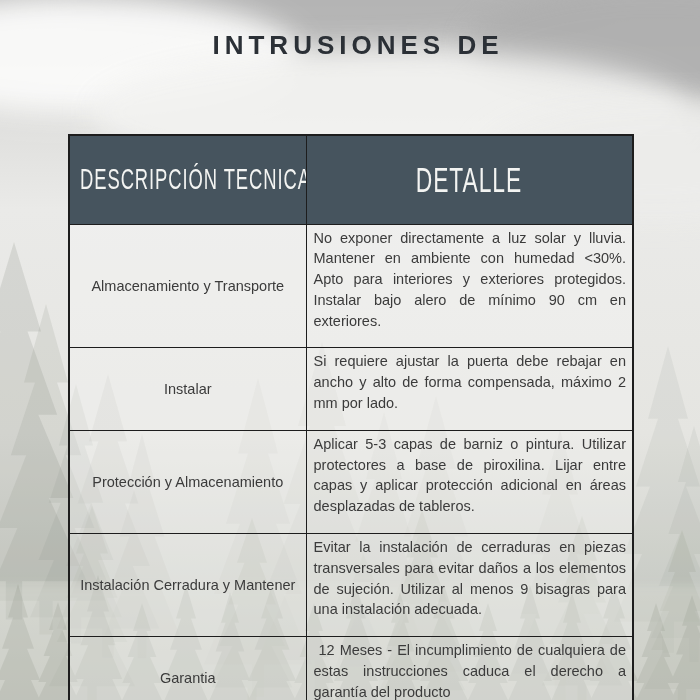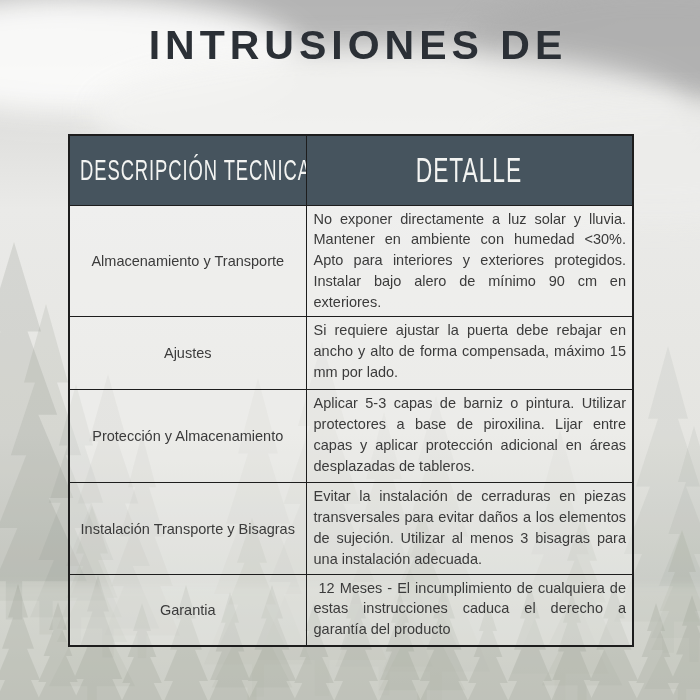--- a/index.html
+++ b/index.html
@@ -7,46 +7,46 @@
     width:700px;height:700px;overflow:hidden;position:relative;
     font-family:"Liberation Sans", sans-serif;
     background:#e6e6e4;
   }
   .bg{position:absolute;left:0;top:0;width:700px;height:700px;display:block;}
   .title{
     position:absolute;top:22px;left:0;width:700px;margin:0;
     text-align:center;color:#2b3036;font-weight:bold;z-index:2;
   }
   .title span{
-    display:block;font-size:41px;line-height:46px;letter-spacing:5px;padding-left:16px;
+    display:block;font-size:26px;line-height:46px;letter-spacing:5px;padding-left:16px;
   }
   table.spec{
     position:absolute;left:68px;top:134px;width:564px;z-index:2;
     border-collapse:collapse;table-layout:fixed;
     border:2px solid #1d1d1d;
   }
   col.c1{width:237px;} col.c2{width:327px;}
   .spec th,.spec td{border:1px solid #1d1d1d;}
-  .spec thead tr{height:70px;}
+  .spec thead tr{height:89px;}
   .spec th{
     background:#46545e;color:#f3f4f2;font-weight:normal;
     text-align:center;vertical-align:middle;padding:0;overflow:hidden;
   }
   .hdr1{display:inline-block;font-size:20px;letter-spacing:1px;transform:scale(0.92,1.5);white-space:nowrap;}
   .hdr2{display:inline-block;font-size:24px;letter-spacing:1px;transform:scale(0.95,1.45);white-space:nowrap;}
   .r0{height:98px;} .r1{height:73px;} .r2{height:93px;} .r3{height:86px;} .r4{height:72px;}
   td{background:rgba(252,252,252,0.30);color:#3b3b3b;}
   td.label{
     text-align:center;vertical-align:middle;
     font-size:14.5px;padding:6px 8px;
   }
   td.detail{
     text-align:justify;vertical-align:top;
     font-size:14.5px;line-height:20.8px;
-    padding:3px 6px 4px 7px;
+    padding:3px 6px 16px 7px;
   }
 </style>
 </head>
 <body>
 
 <svg class="bg" viewBox="0 0 700 700" aria-hidden="true">
   <defs>
     <linearGradient id="sky" x1="0" y1="0" x2="0" y2="1">
       <stop offset="0" stop-color="#bcbcbc"></stop>
       <stop offset="0.12" stop-color="#dadad8"></stop>
@@ -142,29 +142,29 @@
         <span class="hdr2">DETALLE</span>
       </th>
     </tr>
   </thead>
   <tbody>
     <tr class="r0">
       <td class="label">Almacenamiento y Transporte</td>
       <td class="detail">No exponer directamente a luz solar y lluvia. Mantener en ambiente con humedad &lt;30%. Apto para interiores y exteriores protegidos. Instalar bajo alero de mínimo 90 cm en exteriores.</td>
     </tr>
     <tr class="r1">
-      <td class="label">Ajustes</td>
-      <td class="detail">Si requiere ajustar la puerta debe rebajar en ancho y alto de forma compensada, máximo 15 mm por lado.</td>
+      <td class="label">Instalar</td>
+      <td class="detail">Si requiere ajustar la puerta debe rebajar en ancho y alto de forma compensada, máximo 2 mm por lado.</td>
     </tr>
     <tr class="r2">
       <td class="label">Protección y Almacenamiento</td>
       <td class="detail">Aplicar 5-3 capas de barniz o pintura. Utilizar protectores a base de piroxilina. Lijar entre capas y aplicar protección adicional en áreas desplazadas de tableros.</td>
     </tr>
     <tr class="r3">
-      <td class="label">Instalación Transporte y Bisagras</td>
-      <td class="detail">Evitar la instalación de cerraduras en piezas transversales para evitar daños a los elementos de sujeción. Utilizar al menos 3 bisagras para una instalación adecuada.</td>
+      <td class="label">Instalación Cerradura y Mantener</td>
+      <td class="detail">Evitar la instalación de cerraduras en piezas transversales para evitar daños a los elementos de sujeción. Utilizar al menos 9 bisagras para una instalación adecuada.</td>
     </tr>
     <tr class="r4">
       <td class="label">Garantia</td>
       <td class="detail">&nbsp;12 Meses - El incumplimiento de cualquiera de estas instrucciones caduca el derecho a garantía del producto</td>
     </tr>
   </tbody>
 </table>
 
 </body></html>

